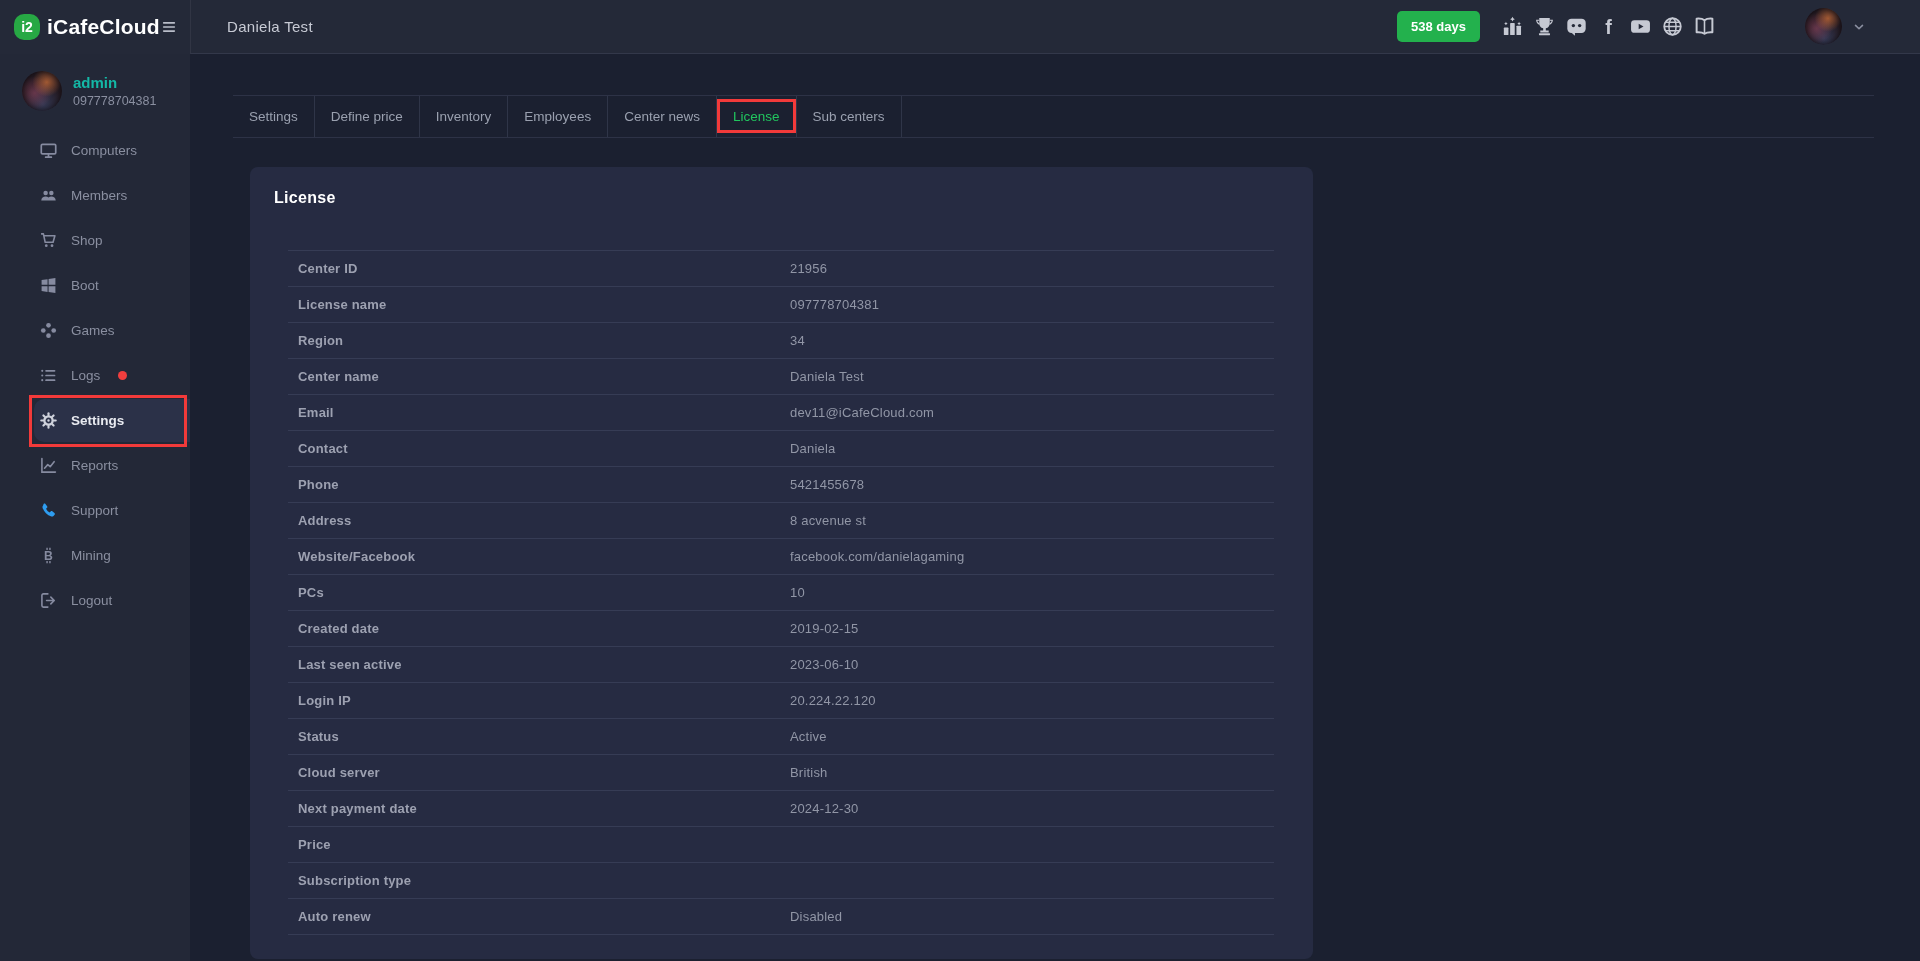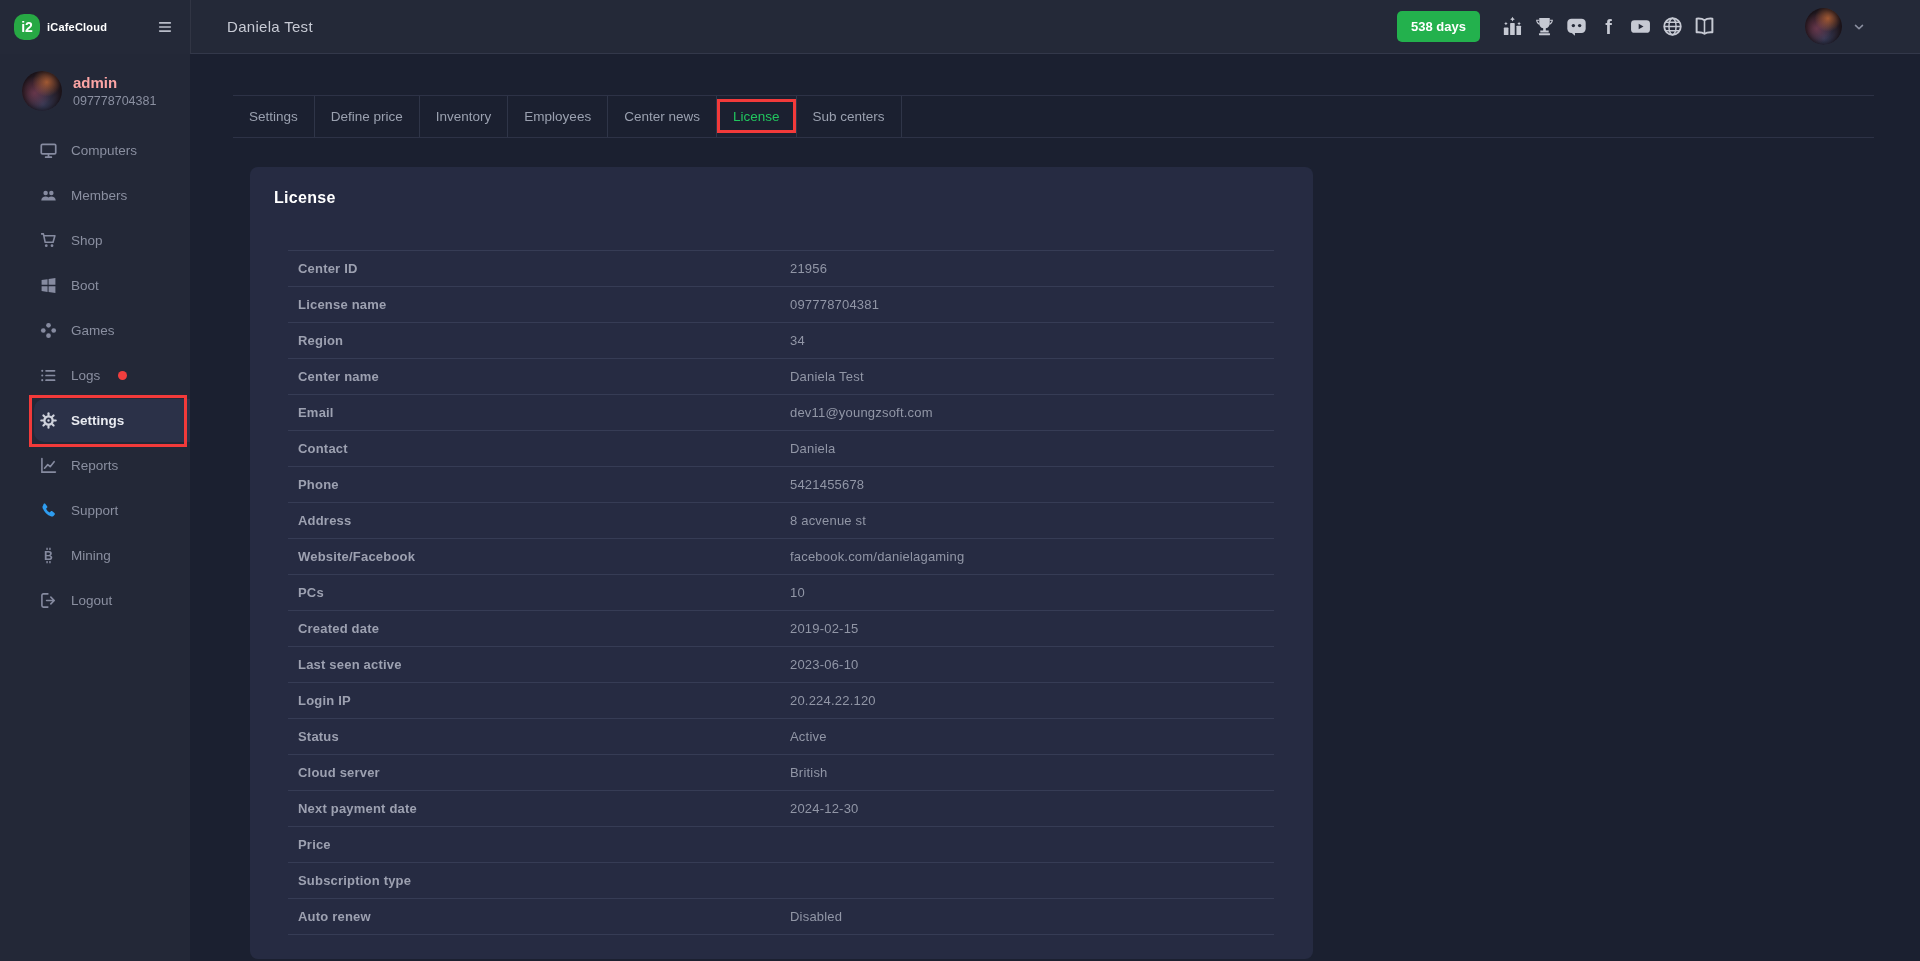--- a/index.html
+++ b/index.html
@@ -20,21 +20,21 @@
   .topbar-left {
     width:190px; flex:0 0 190px; display:flex; align-items:center;
     justify-content:space-between; padding:0 16px 0 14px;
   }
   .logo { display:flex; align-items:center; gap:7px; cursor:pointer; }
   .logo-mark {
     width:26px; height:26px; border-radius:10px; background:#27a844;
     color:#fff; font-weight:bold; font-size:14px;
     display:flex; align-items:center; justify-content:center;
   }
-  .logo-text { color:#ffffff; font-size:11px; font-weight:bold; letter-spacing:.2px; }
+  .logo-text { color:#ffffff; font-size:21px; font-weight:bold; letter-spacing:.2px; }
   .hamburger { width:18px; height:14px; color:#b9bdc9; cursor:pointer; }
 
   .topbar-main {
     flex:1; display:flex; align-items:center;
     border-left:1px solid rgba(255,255,255,0.06);
     border-bottom:1px solid rgba(140,150,185,0.14);
   }
   .topbar-title { margin-left:36px; color:#c7cad4; font-size:15px; letter-spacing:.3px; }
   .topbar-right { margin-left:auto; display:flex; align-items:center; padding-right:54px; }
   .days-badge {
@@ -62,21 +62,21 @@
   .user { display:flex; align-items:center; gap:11px; padding:17px 0 0 22px; }
   .user-avatar {
     width:40px; height:40px; border-radius:50%; flex:0 0 40px;
     background:
       radial-gradient(circle at 62% 28%, rgba(226,122,60,.65), transparent 38%),
       radial-gradient(circle at 32% 55%, rgba(128,62,84,.7), transparent 48%),
       radial-gradient(circle at 52% 82%, rgba(64,84,128,.55), transparent 52%),
       #241a22;
     box-shadow: inset 0 0 6px rgba(0,0,0,.6);
   }
-  .user-name { color:#fca5a5; font-size:15px; font-weight:bold; }
+  .user-name { color:#14b8a6; font-size:15px; font-weight:bold; }
   .user-id { color:#8a8fa0; font-size:12.5px; margin-top:3px; }
 
   .menu { position:absolute; top:74px; left:16px; right:0; }
   .menu-item {
     position:relative; height:45px; display:flex; align-items:center;
     padding-left:24px; gap:14px; color:#8a8fa0; font-size:13.5px; cursor:pointer;
   }
   .menu-item .mi-icon { width:17px; height:17px; color:#868ba0; position:relative; z-index:2; }
   .menu-item .mi-label { position:relative; z-index:2; }
   .menu-item.active { color:#e8eaf0; font-weight:bold; }
@@ -381,21 +381,21 @@
         <div class="lic-row">
           <div class="lic-label">Region</div>
           <div class="lic-value">34</div>
         </div>
         <div class="lic-row">
           <div class="lic-label">Center name</div>
           <div class="lic-value">Daniela Test</div>
         </div>
         <div class="lic-row">
           <div class="lic-label">Email</div>
-          <div class="lic-value">dev11@youngzsoft.com</div>
+          <div class="lic-value">dev11@iCafeCloud.com</div>
         </div>
         <div class="lic-row">
           <div class="lic-label">Contact</div>
           <div class="lic-value">Daniela</div>
         </div>
         <div class="lic-row">
           <div class="lic-label">Phone</div>
           <div class="lic-value">5421455678</div>
         </div>
         <div class="lic-row">

